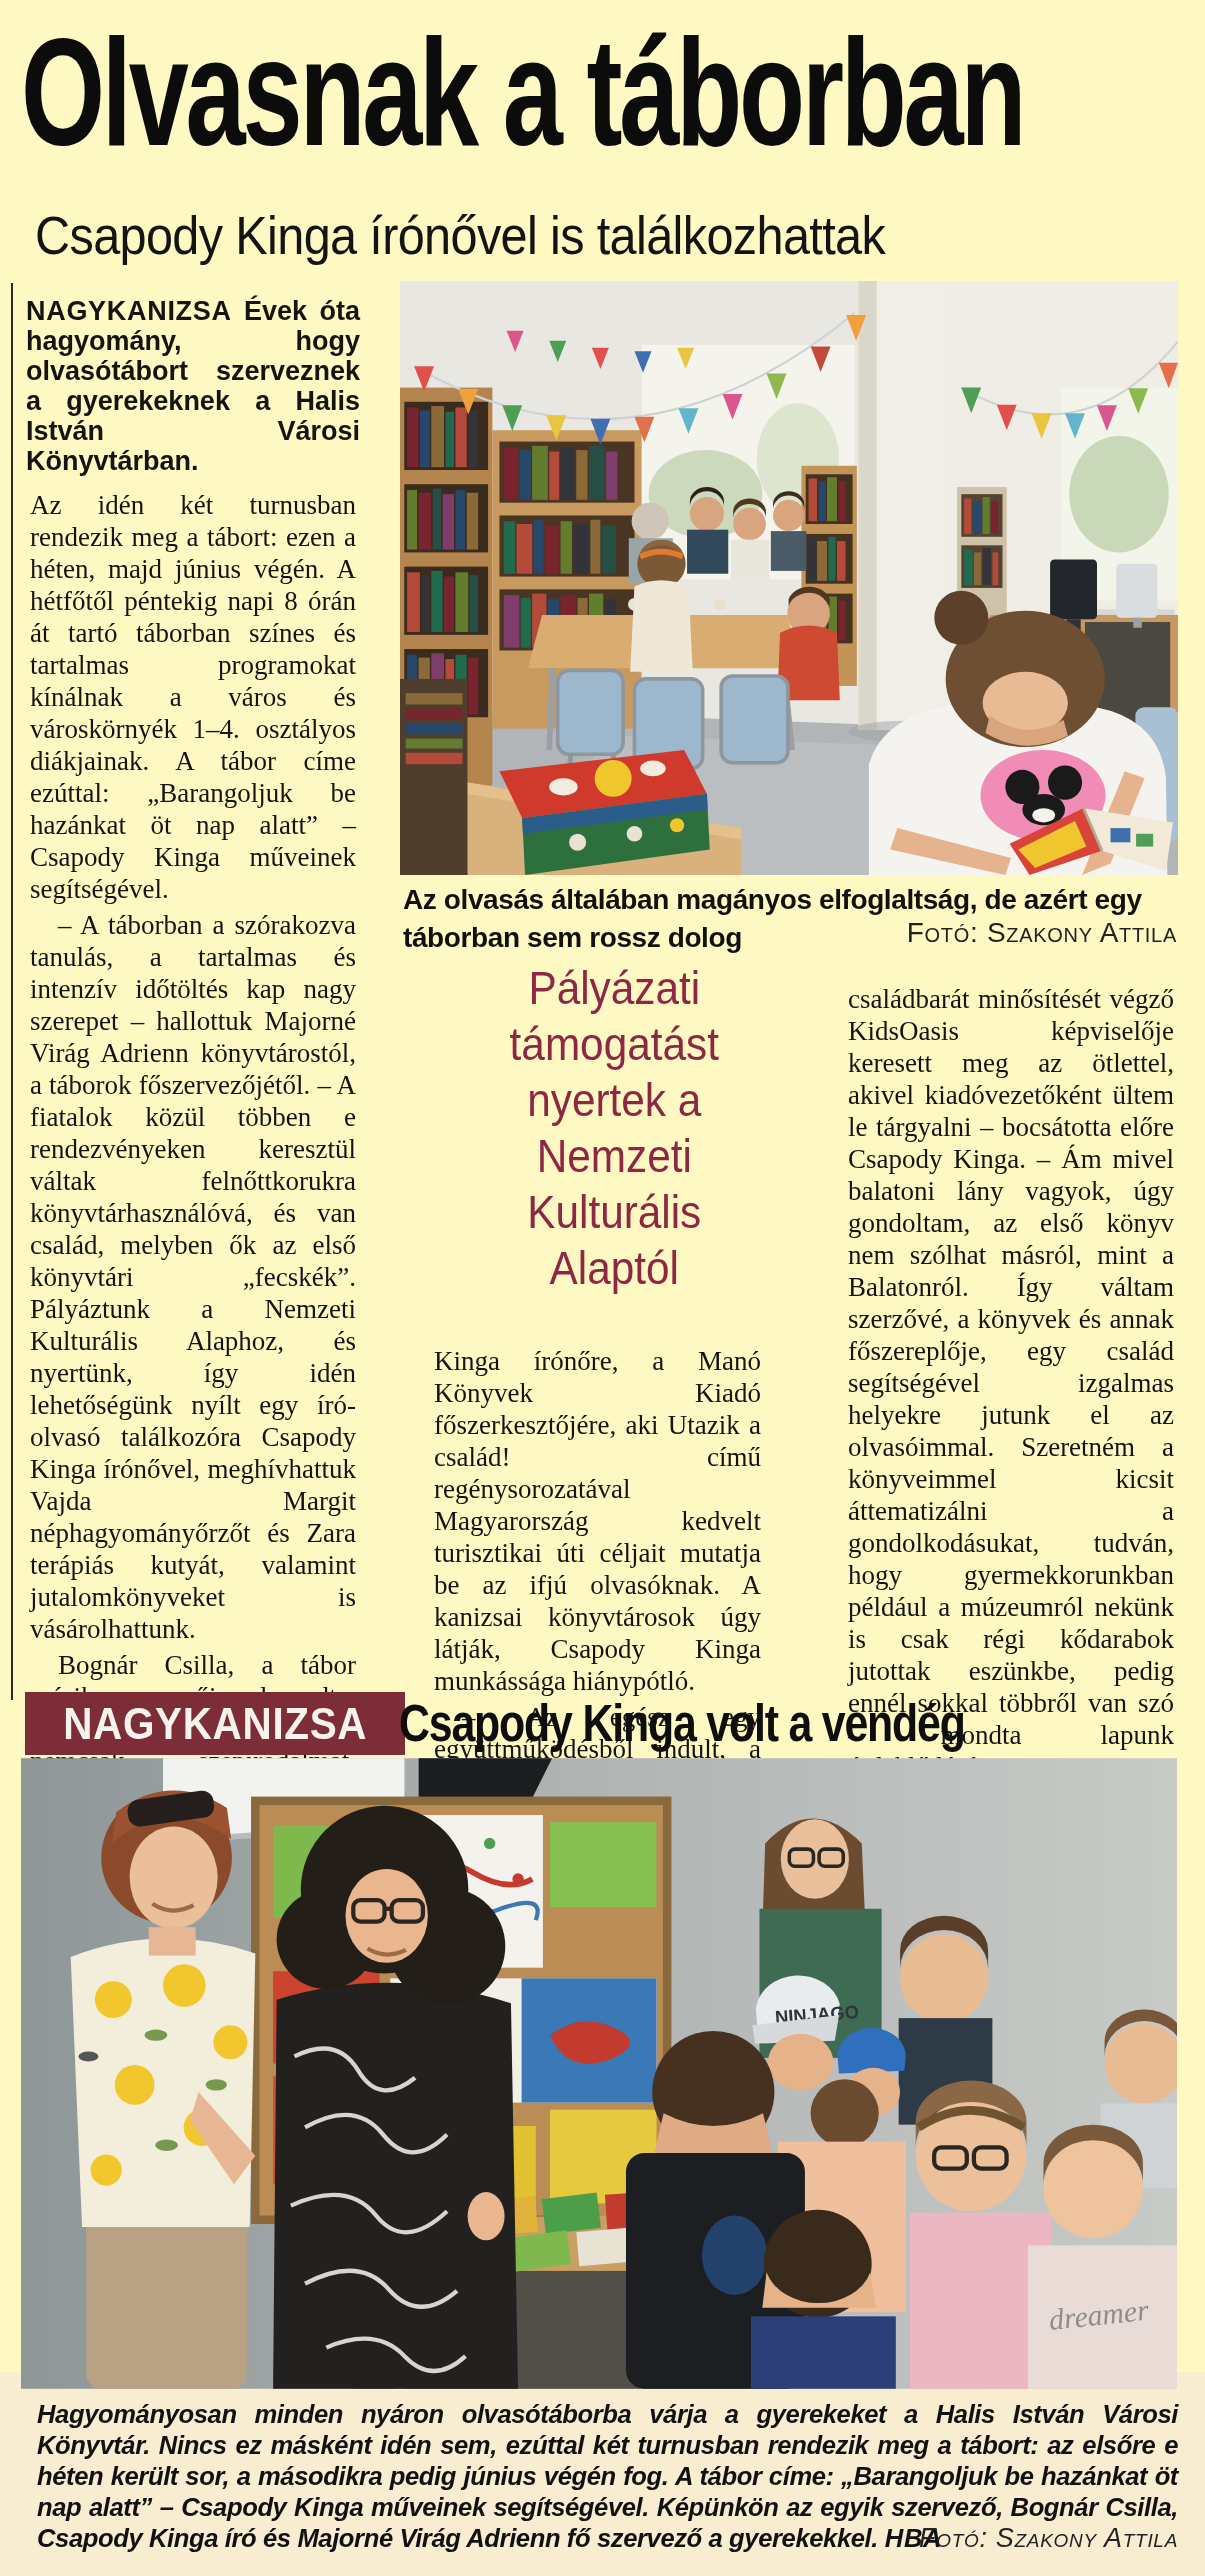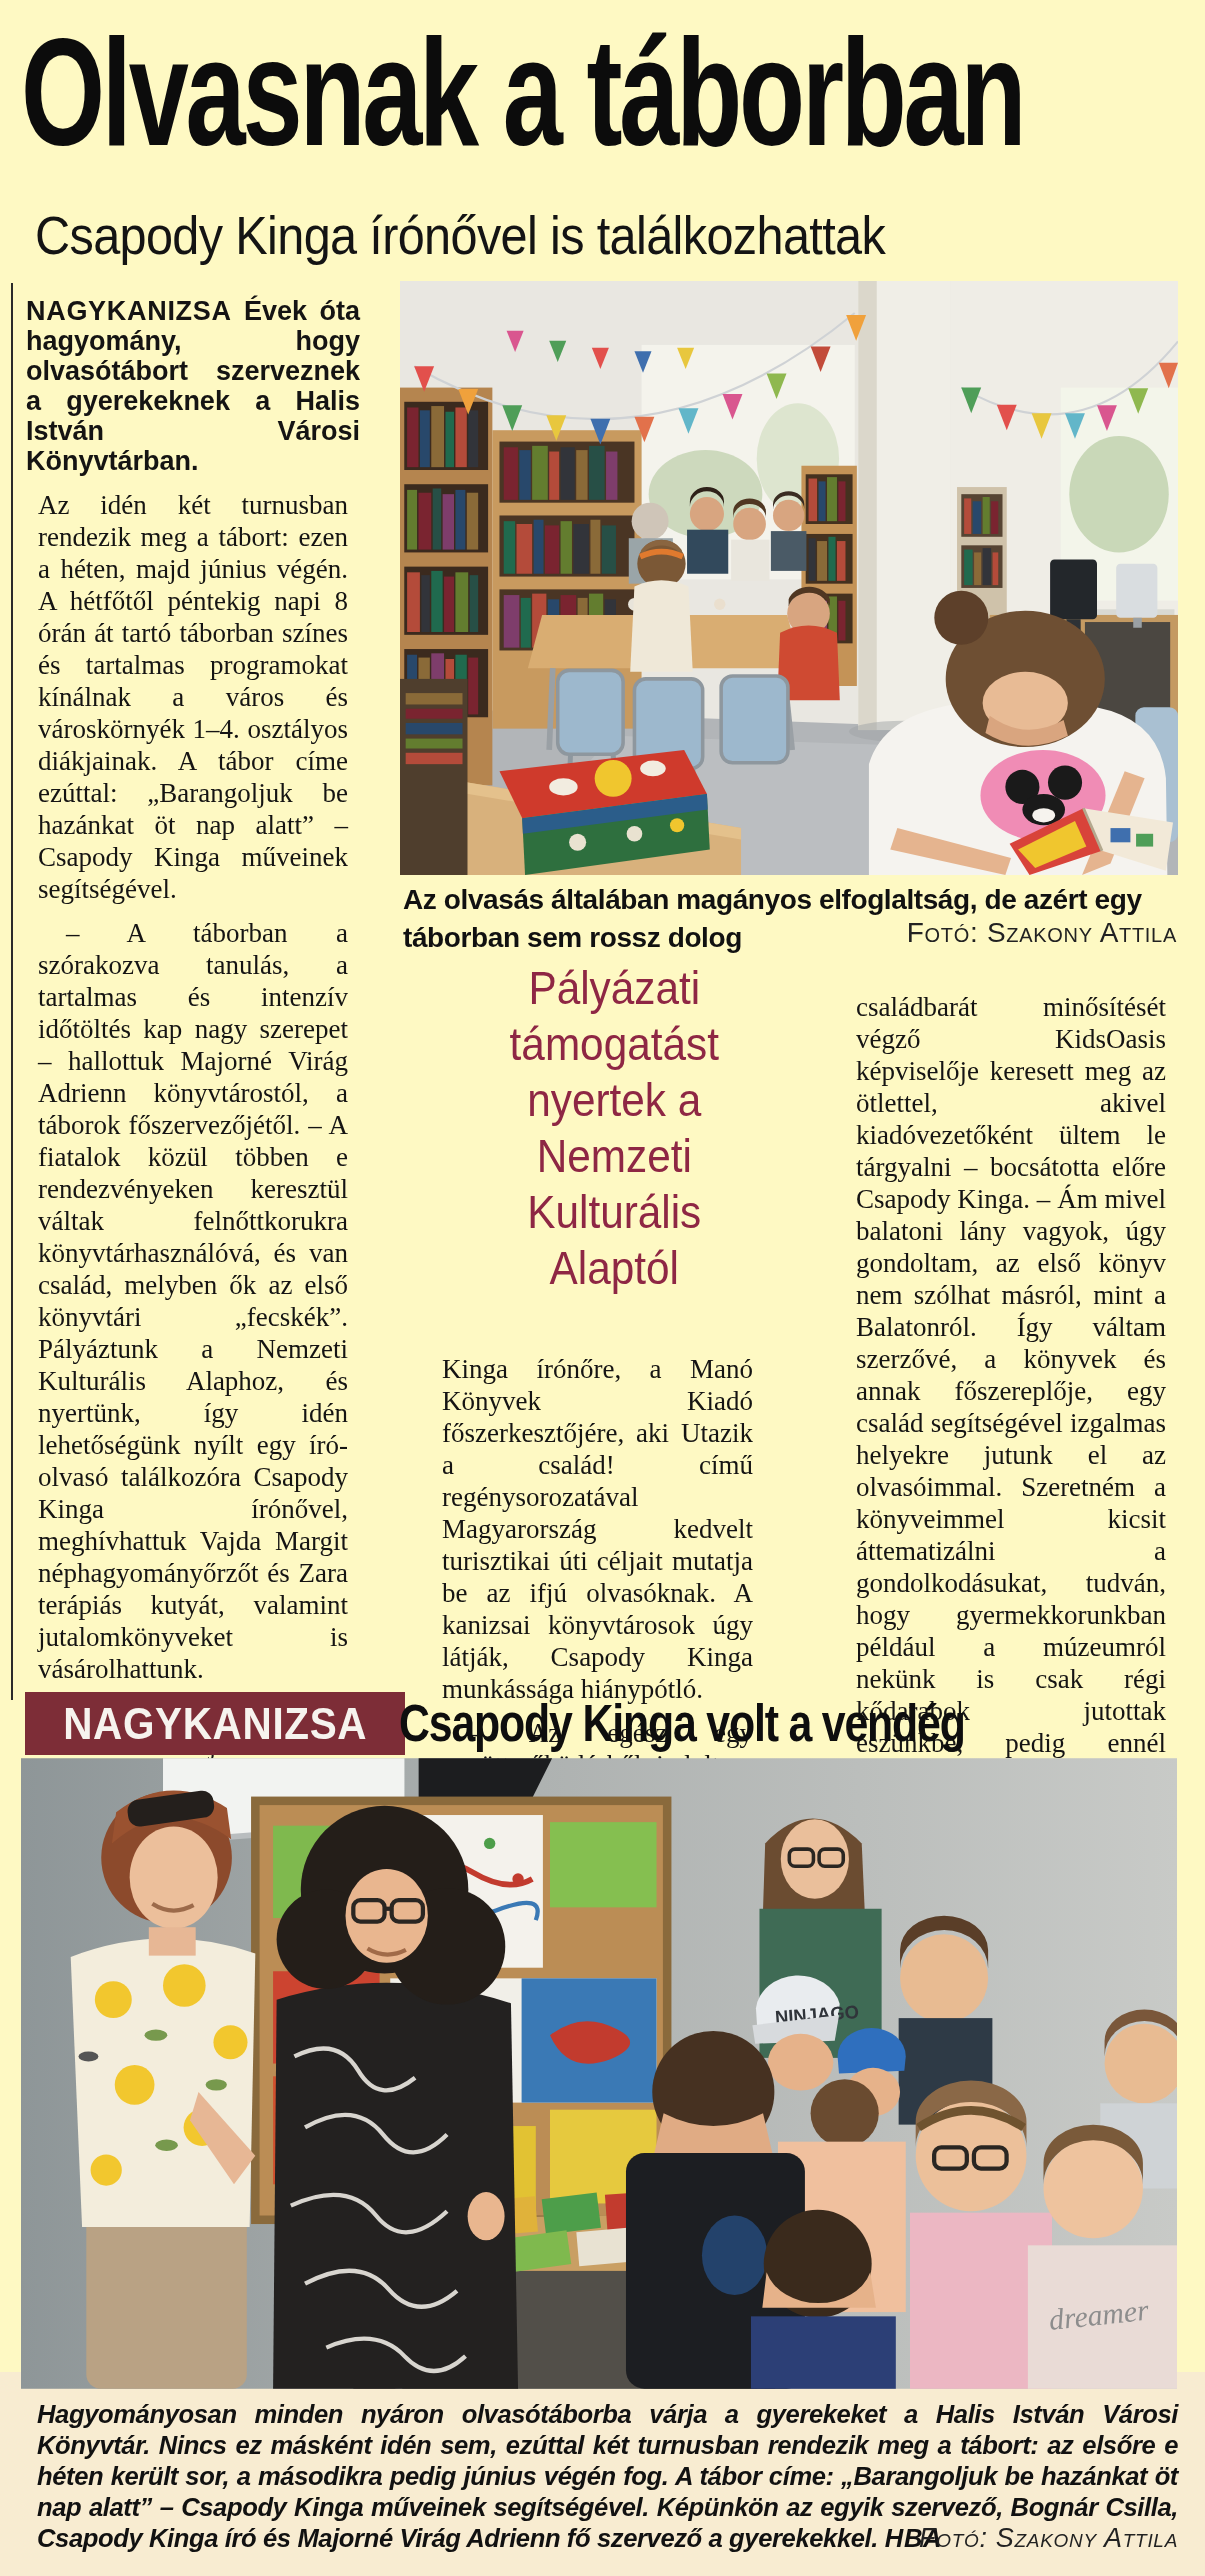--- a/index.html
+++ b/index.html
@@ -15,21 +15,21 @@
   .squeeze-h2{display:inline-block;transform:scaleX(0.90);transform-origin:left top;
       font-size:54px;font-weight:400;letter-spacing:-0.7px;color:#141414;}
 
   .col{position:absolute;text-align:justify;}
   .col1{left:26px;top:296px;width:334px;}
   .col2{left:430px;top:1341px;width:335px;}
   .col3{left:844px;top:979px;width:334px;}
   p.lead{margin:0 0 12.8px 0;font-family:"Liberation Sans",sans-serif;font-weight:700;
          font-size:27px;line-height:30px;}
   p.lead .loc{letter-spacing:0.7px;}
-  p.body{margin:12px;font-family:"Liberation Serif",serif;font-size:27px;line-height:32px;}
+  p.body{margin:4px;font-family:"Liberation Serif",serif;font-size:27px;line-height:32px;}
   p.indent{text-indent:28px;}
   .endrow{display:flex;justify-content:space-between;align-items:baseline;
           font-family:"Liberation Serif",serif;font-size:27px;line-height:32px;}
   .hba{font-family:"Liberation Sans",sans-serif;font-weight:700;font-size:26px;letter-spacing:0.7px;}
 
   figure{margin:0;padding:0;position:absolute;}
   .photo1{left:400px;top:281px;width:778px;height:594px;}
   .photo2{left:21px;top:1758px;width:1156px;height:631px;}
   figure svg{display:block;}
 

